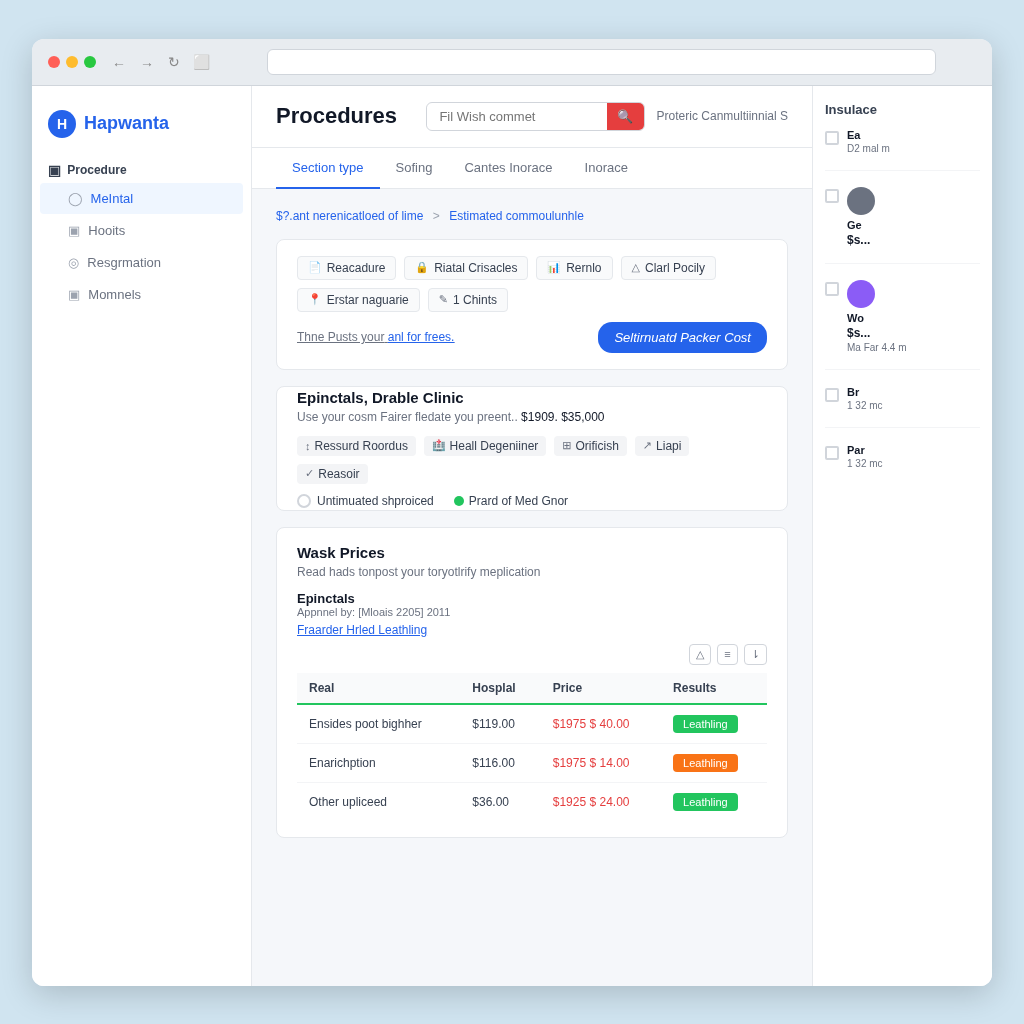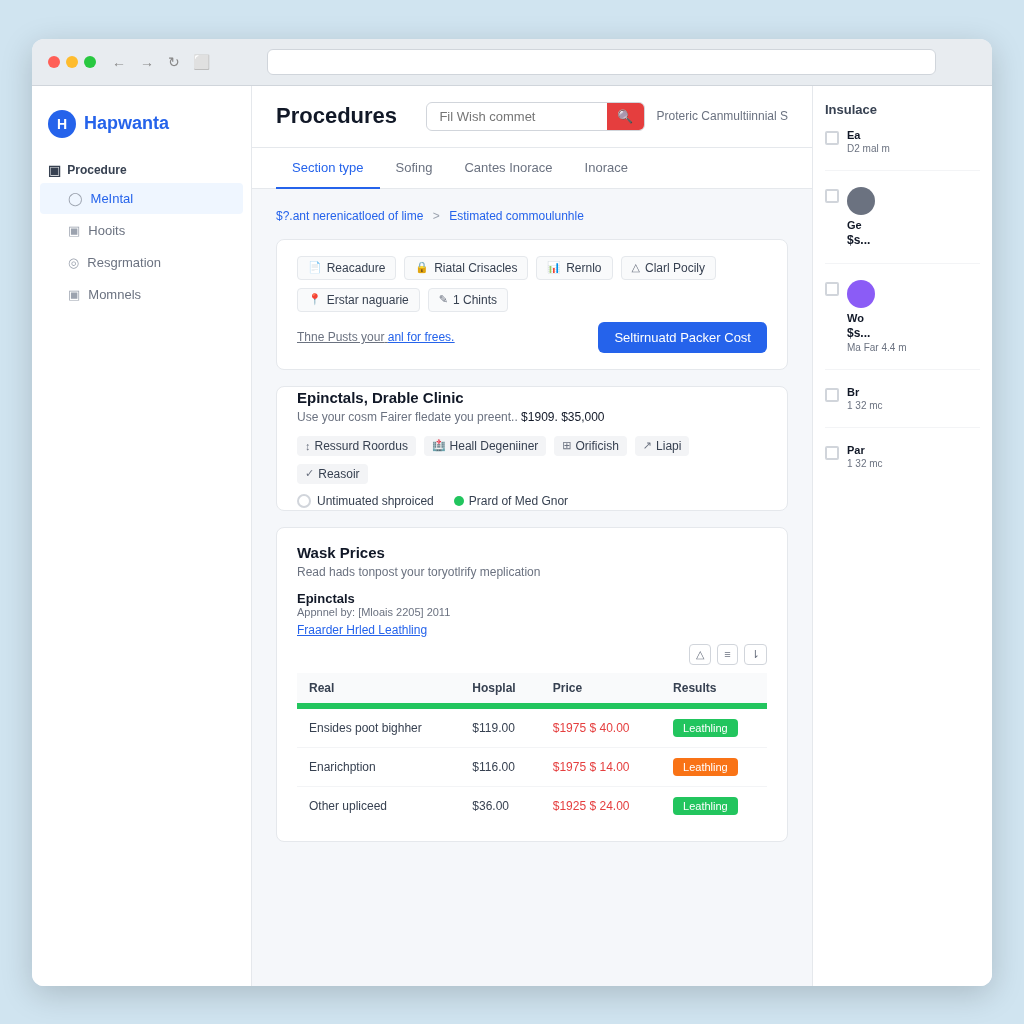--- a/index.html
+++ b/index.html
@@ -165,23 +165,24 @@
     }
     .filter-tag-icon { font-size: 11px; color: #6b7280; }
     .filter-bottom {
       display: flex; align-items: center; justify-content: space-between;
       margin-top: 8px;
     }
     .filter-hint { font-size: 12px; color: #6b7280; text-decoration: underline; }
     .filter-hint a { color: #2563eb; text-decoration: underline; }
     .est-cost-btn {
       background: #2563eb; color: white;
-      border: none; border-radius: 6px;
+      border: none; border-radius: 14px;
       padding: 8px 16px; font-size: 13px; cursor: pointer;
       font-weight: 500;
+      font-style: italic;
     }
     
     .card {
       background: #fff; border-radius: 8px;
       border: 1px solid #e5e8ec;
       padding: 2px 20px; margin-bottom: 16px;
     }
     .card-title { font-size: 15px; font-weight: 600; color: #111827; margin-bottom: 4px; }
     .card-subtitle { font-size: 12px; color: #6b7280; margin-bottom: 12px; }
     .card-subtitle .price { color: #111827; font-weight: 500; }
@@ -222,21 +223,21 @@
       display: flex; gap: 6px; justify-content: flex-end; margin-bottom: 8px;
     }
     .tbl-act-btn {
       background: none; border: 1px solid #d1d5db;
       border-radius: 4px; padding: 3px 6px; cursor: pointer;
       font-size: 11px; color: #6b7280;
     }
     table { width: 100%; border-collapse: collapse; font-size: 12px; }
     th {
       text-align: left; padding: 8px 12px;
-      border-bottom: 6px solid #22c55e;
+      border-bottom: 2px solid #22c55e;
       font-weight: 600; color: #374151; background: #f9fafb;
       font-size: 12px;
     }
     td {
       padding: 10px 12px;
       border-bottom: 1px solid #f3f4f6;
       color: #374151;
     }
     tr:last-child td { border-bottom: none; }
     .price-alt { color: #e53e3e; }

